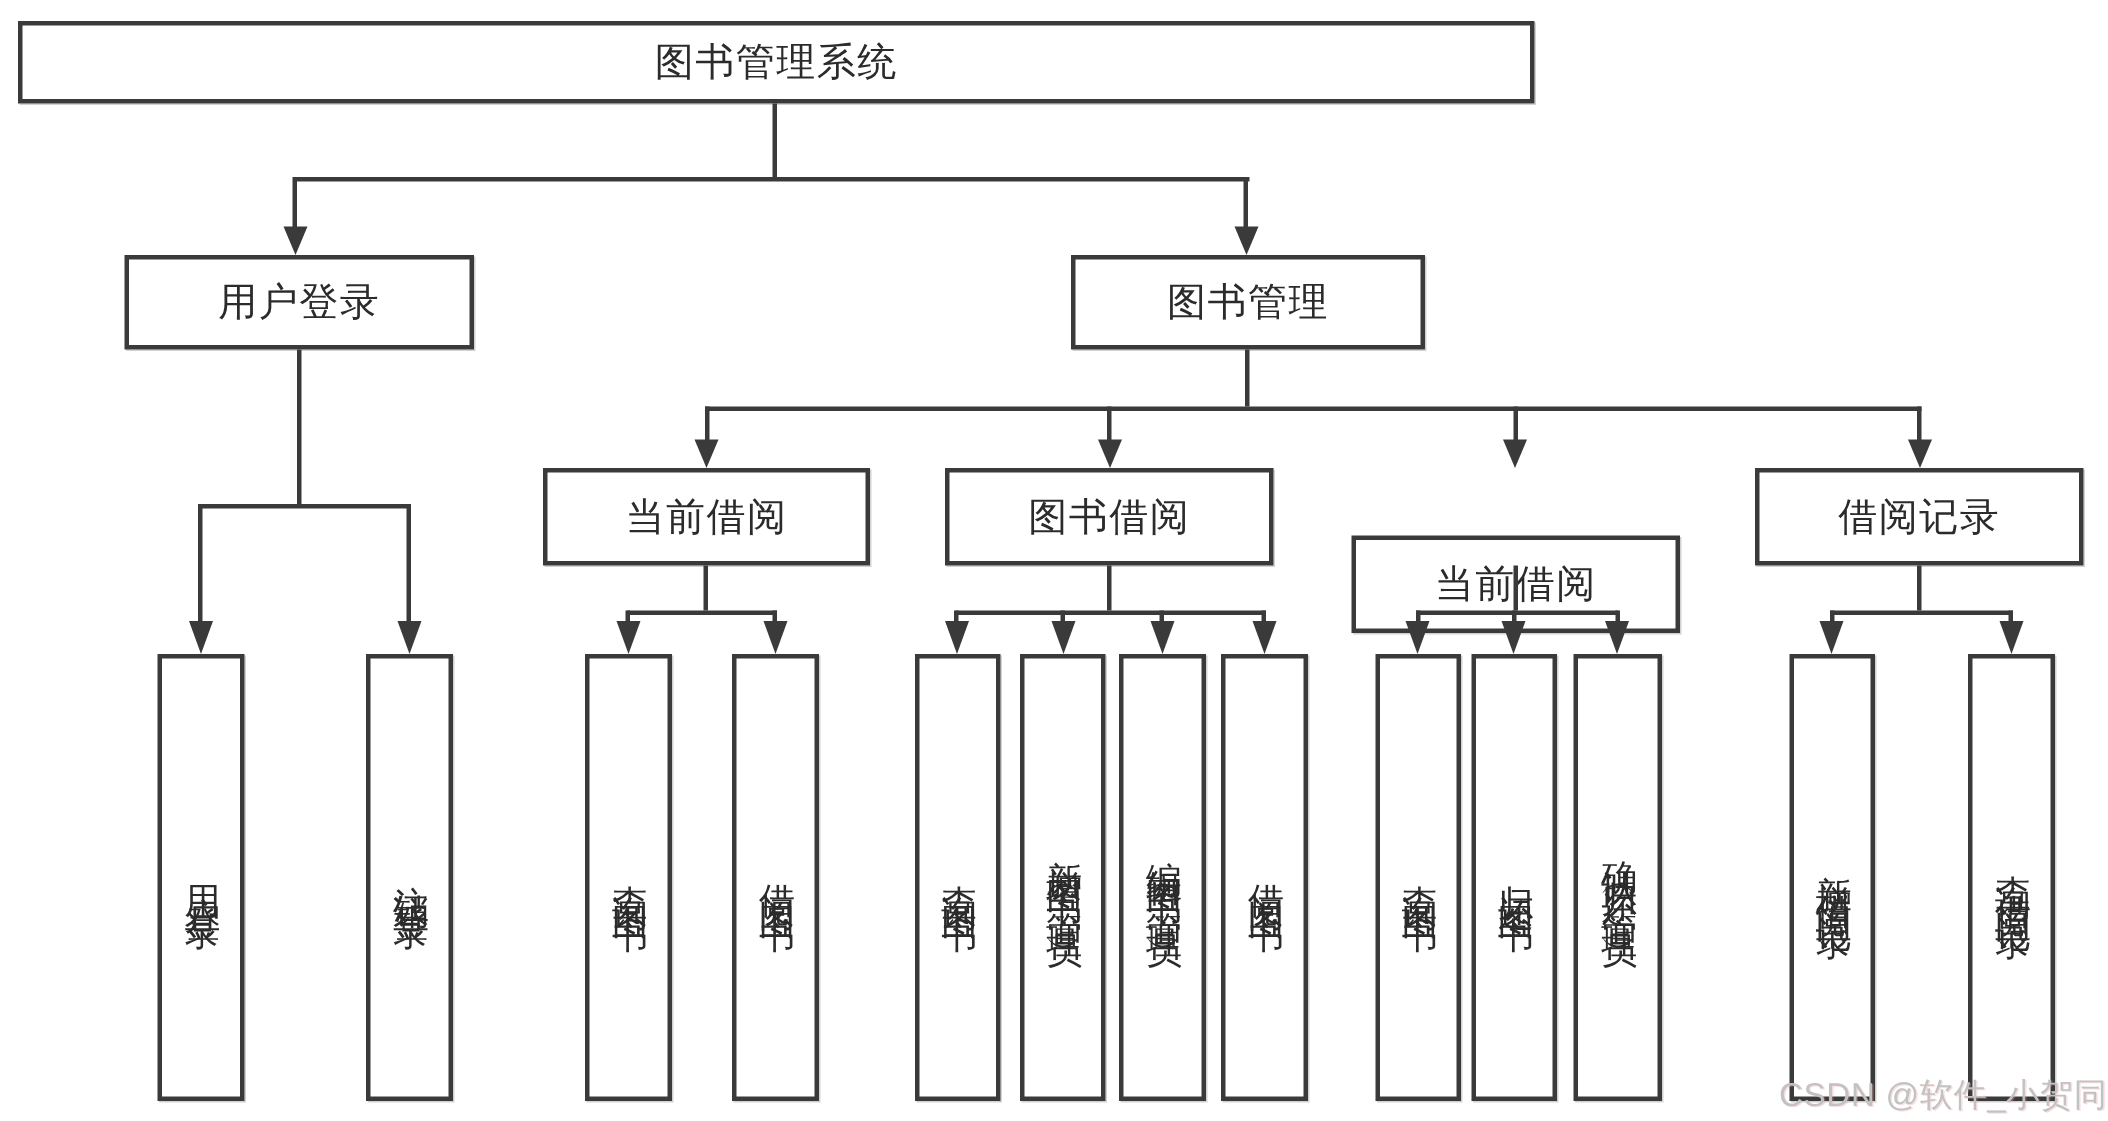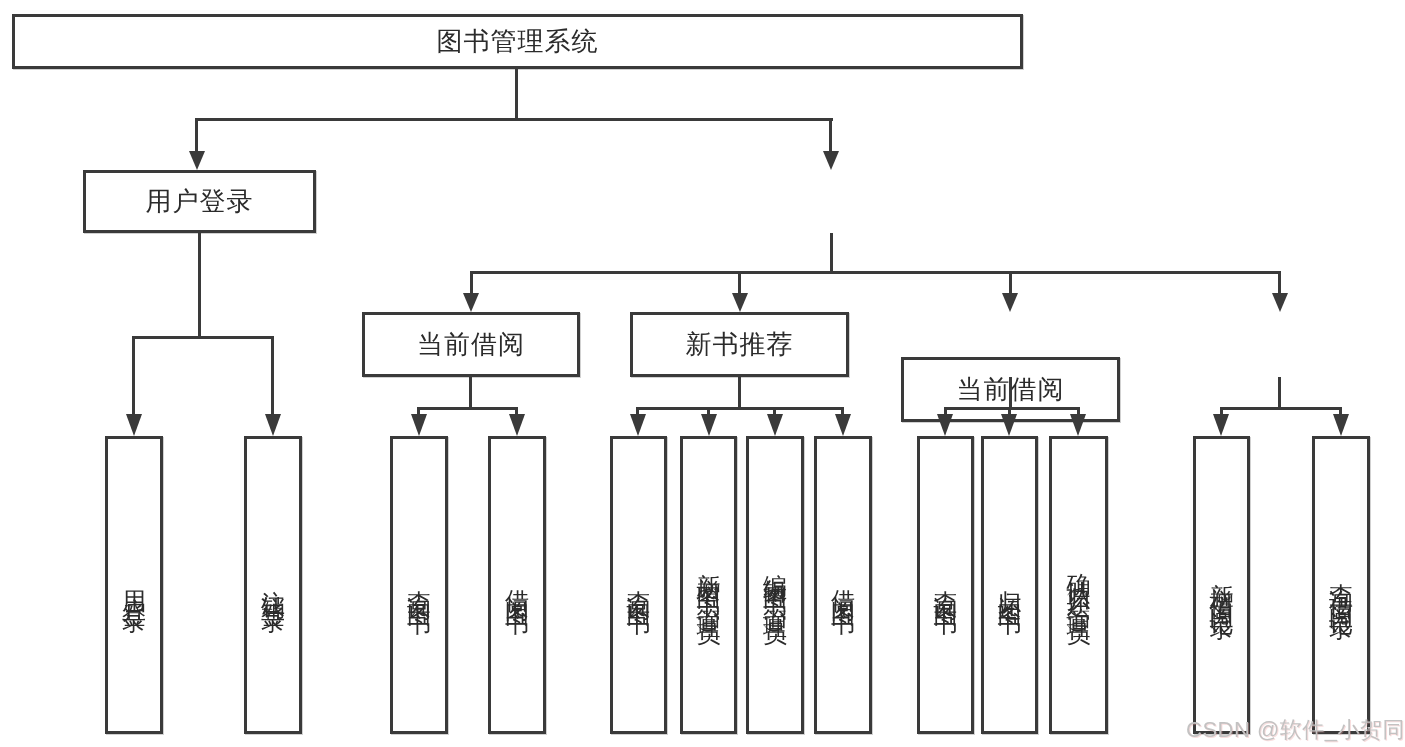--- a/index.html
+++ b/index.html
@@ -75,20 +75,23 @@
 
   <div class="line" style="left:515px;top:69px;width:3px;height:49px;"></div>
   <div class="line" style="left:196px;top:118px;width:637px;height:3px;"></div>
   <div class="line" style="left:195px;top:118px;width:3px;height:34px;"></div>
   <div class="arr-sm" style="left:189px;top:151px;"></div>
   <div class="line" style="left:829px;top:118px;width:3px;height:34px;"></div>
   <div class="arr-sm" style="left:823px;top:151px;"></div>
 
   <div class="node" style="left:83px;top:170px;width:233px;height:63px;">
     <span class="hlabel">用户登录</span>
+  </div>
+  <div class="node" style="left:714px;top:170px;width:236px;height:63px;">
+    <span class="hlabel">图书管理</span>
   </div>
 
   <div class="line" style="left:198px;top:233px;width:3px;height:103px;"></div>
   <div class="line" style="left:132px;top:336px;width:142px;height:3px;"></div>
   <div class="line" style="left:132px;top:336px;width:3px;height:78px;"></div>
   <div class="arr" style="left:126px;top:414px;"></div>
   <div class="line" style="left:271px;top:336px;width:3px;height:78px;"></div>
   <div class="arr" style="left:265px;top:414px;"></div>
 
   <div class="line" style="left:830px;top:233px;width:3px;height:38px;"></div>
@@ -99,24 +102,27 @@
   <div class="arr-sm" style="left:732px;top:293px;"></div>
   <div class="line" style="left:1009px;top:271px;width:3px;height:23px;"></div>
   <div class="arr-sm" style="left:1002px;top:293px;"></div>
   <div class="line" style="left:1278px;top:271px;width:3px;height:23px;"></div>
   <div class="arr-sm" style="left:1272px;top:293px;"></div>
 
   <div class="node" style="left:362px;top:312px;width:218px;height:65px;">
     <span class="hlabel">当前借阅</span>
   </div>
   <div class="node" style="left:630px;top:312px;width:219px;height:65px;">
-    <span class="hlabel">新书推荐</span>
+    <span class="hlabel">图书借阅</span>
   </div>
   <div class="node" style="left:901px;top:312px;width:219px;height:65px;margin-top:45px;">
     <span class="hlabel">当前借阅</span>
+  </div>
+  <div class="node" style="left:1170px;top:312px;width:219px;height:65px;">
+    <span class="hlabel">借阅记录</span>
   </div>
 
   <div class="line" style="left:469px;top:377px;width:3px;height:30px;"></div>
   <div class="line" style="left:418px;top:407px;width:100px;height:3px;"></div>
   <div class="line" style="left:417px;top:407px;width:3px;height:8px;"></div>
   <div class="arr" style="left:411px;top:414px;"></div>
   <div class="line" style="left:515px;top:407px;width:3px;height:8px;"></div>
   <div class="arr" style="left:509px;top:414px;"></div>
 
   <div class="line" style="left:738px;top:377px;width:3px;height:30px;"></div>

